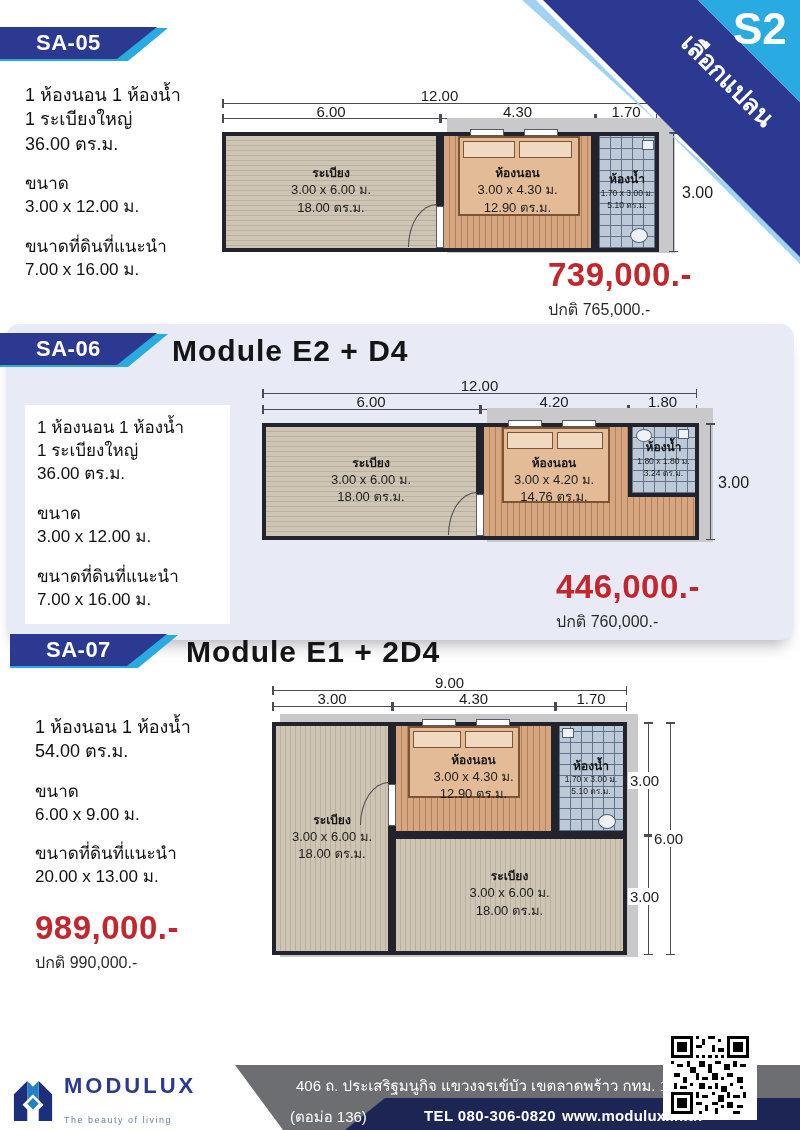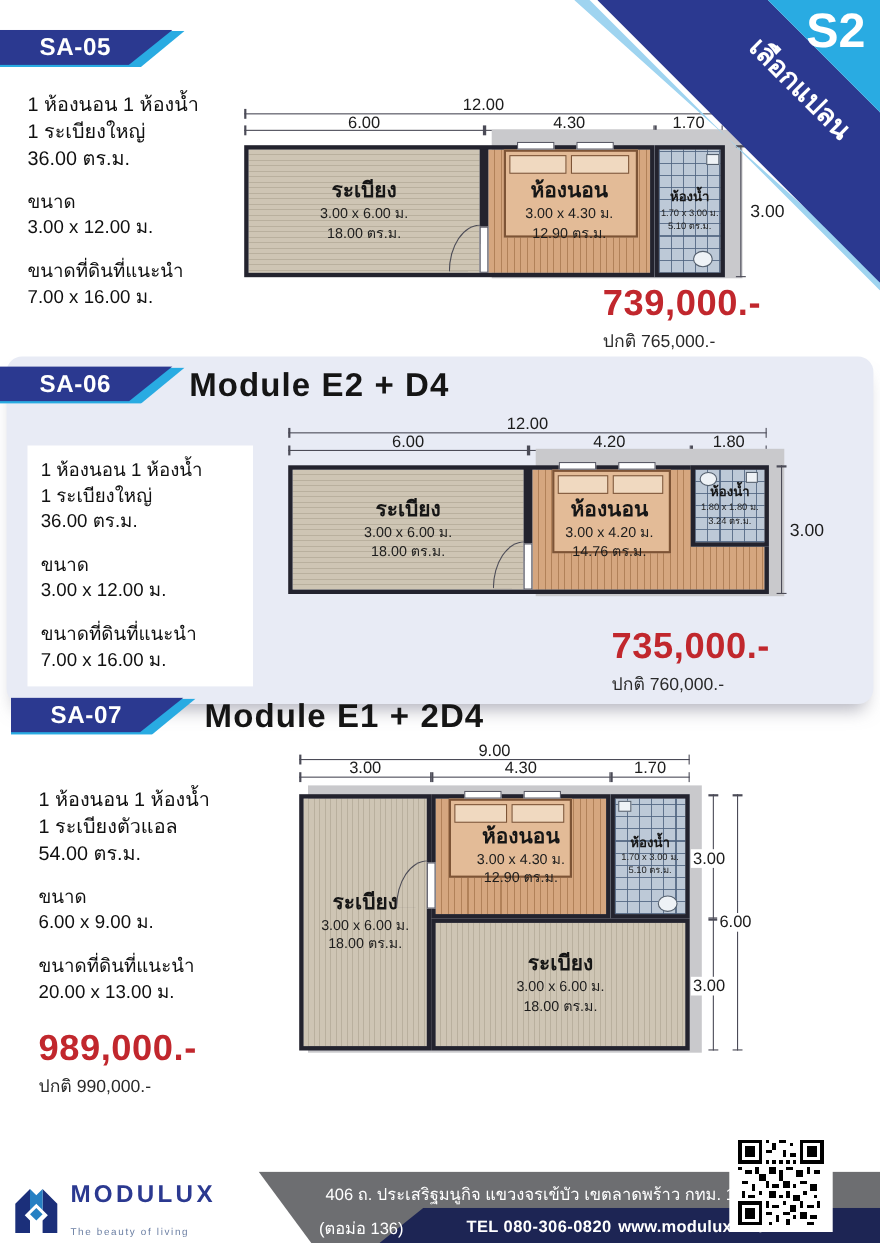--- a/index.html
+++ b/index.html
@@ -33,21 +33,21 @@
   .roof{position:absolute;background:#c9c9cc;}
   .room{position:absolute;border:4px solid #23232e;box-sizing:border-box;}
   .terrace-h{background:repeating-linear-gradient(180deg,#cec5b4 0 4px,#b9b09e 4px 5px);}
   .terrace-v{background:repeating-linear-gradient(90deg,#cec5b4 0 4px,#b9b09e 4px 5px);}
   .wood{background:repeating-linear-gradient(90deg,#d5a67f 0 5px,#b18159 5px 6px);}
   .bath{background-color:#bdc9d7;
         background-image:repeating-linear-gradient(0deg,rgba(80,100,128,.85) 0 1px,transparent 1px 11px),
                          repeating-linear-gradient(90deg,rgba(80,100,128,.85) 0 1px,transparent 1px 11px);}
   .room-c{position:absolute;inset:0;display:flex;flex-direction:column;align-items:center;
           justify-content:center;gap:1px;z-index:3;}
-  .rname{font-weight:bold;font-size:19px;color:#161616;line-height:1.15;}
+  .rname{font-weight:bold;font-size:12px;color:#161616;line-height:1.15;}
   .rdim{font-size:13px;color:#1d1d1d;line-height:1.3;}
   .small .rname{font-size:12px;}
   .small .rdim{font-size:8.5px;}
   .bed{position:absolute;background:#e3bb97;border:2px solid #7d5436;box-sizing:border-box;
        padding:3px;display:flex;gap:4px;z-index:1;}
   .pillow{width:45%;height:15px;background:#f0d9c0;border:1.5px solid #7d5436;}
   .fx{position:absolute;background:#eef2f6;border:1px solid #55606e;z-index:2;}
   .win{position:absolute;background:#fff;border:1px solid #5a5a66;box-sizing:border-box;z-index:4;}
   .arc{position:absolute;border-left:1.5px solid #4a4a55;border-top:1.5px solid #4a4a55;
        border-top-left-radius:100%;z-index:4;}
@@ -230,36 +230,35 @@
       <div class="win" style="left:246px;top:40px;width:34px;height:7px;"></div>
       <div class="win" style="left:300px;top:40px;width:34px;height:7px;"></div>
       <div class="win" style="left:214px;top:114px;width:8px;height:42px;"></div>
       <div class="arc" style="left:186px;top:112px;width:28px;height:42px;"></div>
 
       <div class="dimv" style="left:448px;top:43px;height:117px;"></div>
       <div class="dlabel" style="left:456px;top:95px;width:40px;font-size:16px;text-align:left;">3.00</div>
     </div>
 
     <div class="price-block" style="left:556px;top:248px;">
-      <div class="price">735,000.-</div>
+      <div class="price">446,000.-</div>
       <div class="pnormal">ปกติ 760,000.-</div>
     </div>
   </div>
 
   <div style="position:absolute;left:0;top:610px;width:800px;height:382px;margin-left:10px;">
     <div class="badge-wrap" style="top:24px;">
       <div class="badge-cyan"></div>
       <div class="badge-navy"></div>
       <span class="badge-label">SA-07</span>
     </div>
     <div class="sec-title" style="left:176px;top:25px;">Module E1 + 2D4</div>
 
     <div class="info" style="left:25px;top:105px;width:210px;">
       <p class="b">1 ห้องนอน 1 ห้องน้ำ</p>
-      <p class="b">1 ระเบียงตัวแอล</p>
       <p>54.00 ตร.ม.</p>
       <p class="b gap sm">ขนาด</p>
       <p class="sm">6.00 x 9.00 ม.</p>
       <p class="b gap sm">ขนาดที่ดินที่แนะนำ</p>
       <p class="sm">20.00 x 13.00 ม.</p>
       <div class="price-block" style="position:static;margin-top:22px;">
         <div class="price">989,000.-</div>
         <div class="pnormal">ปกติ 990,000.-</div>
       </div>
     </div>

